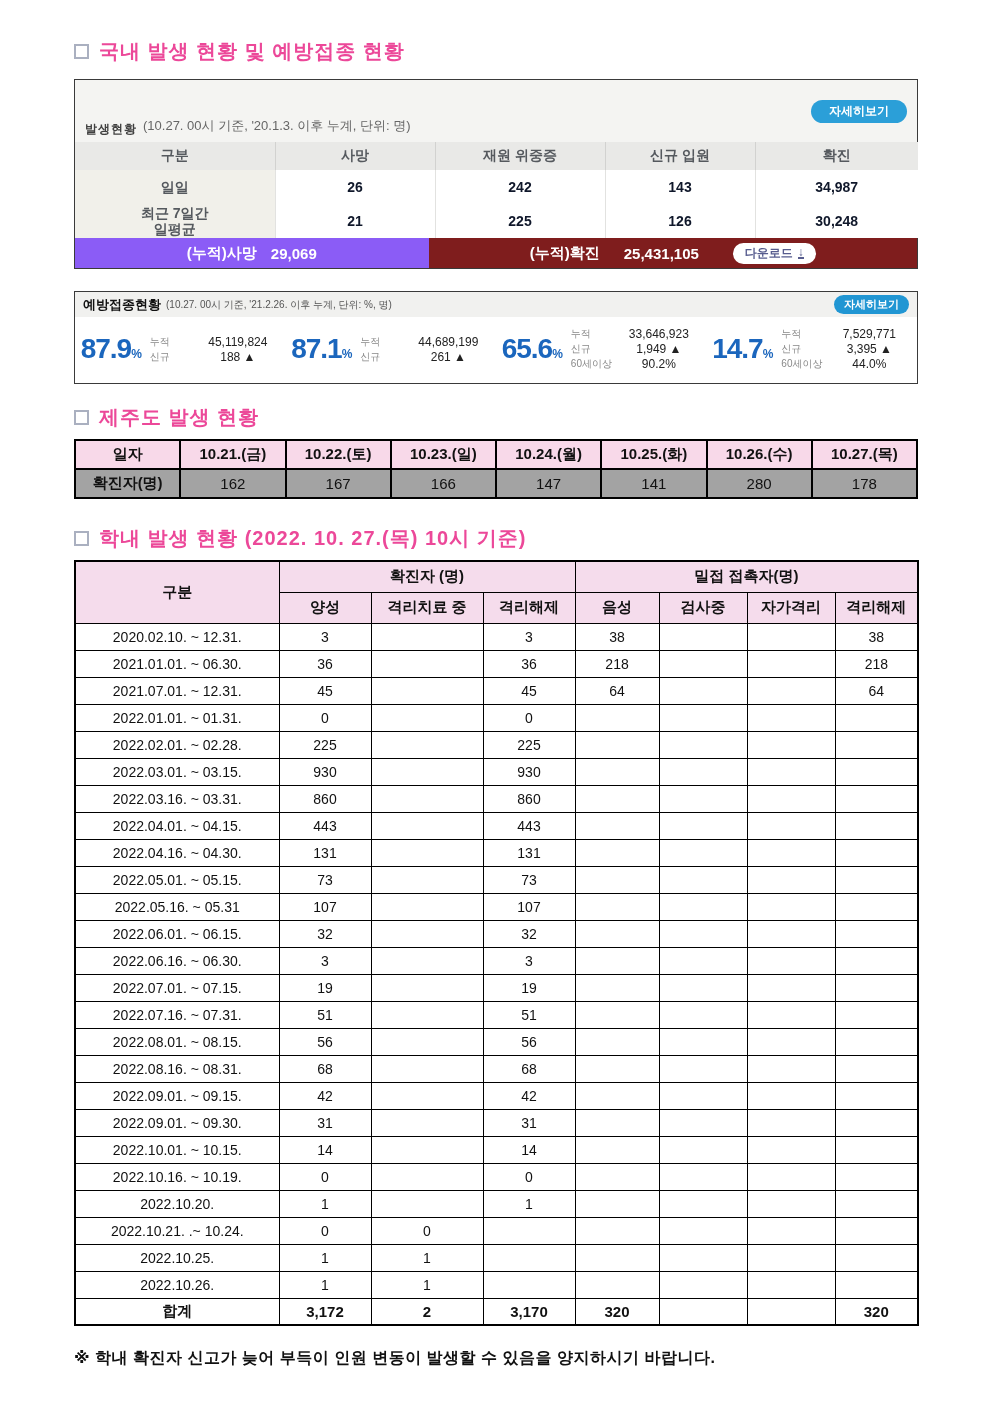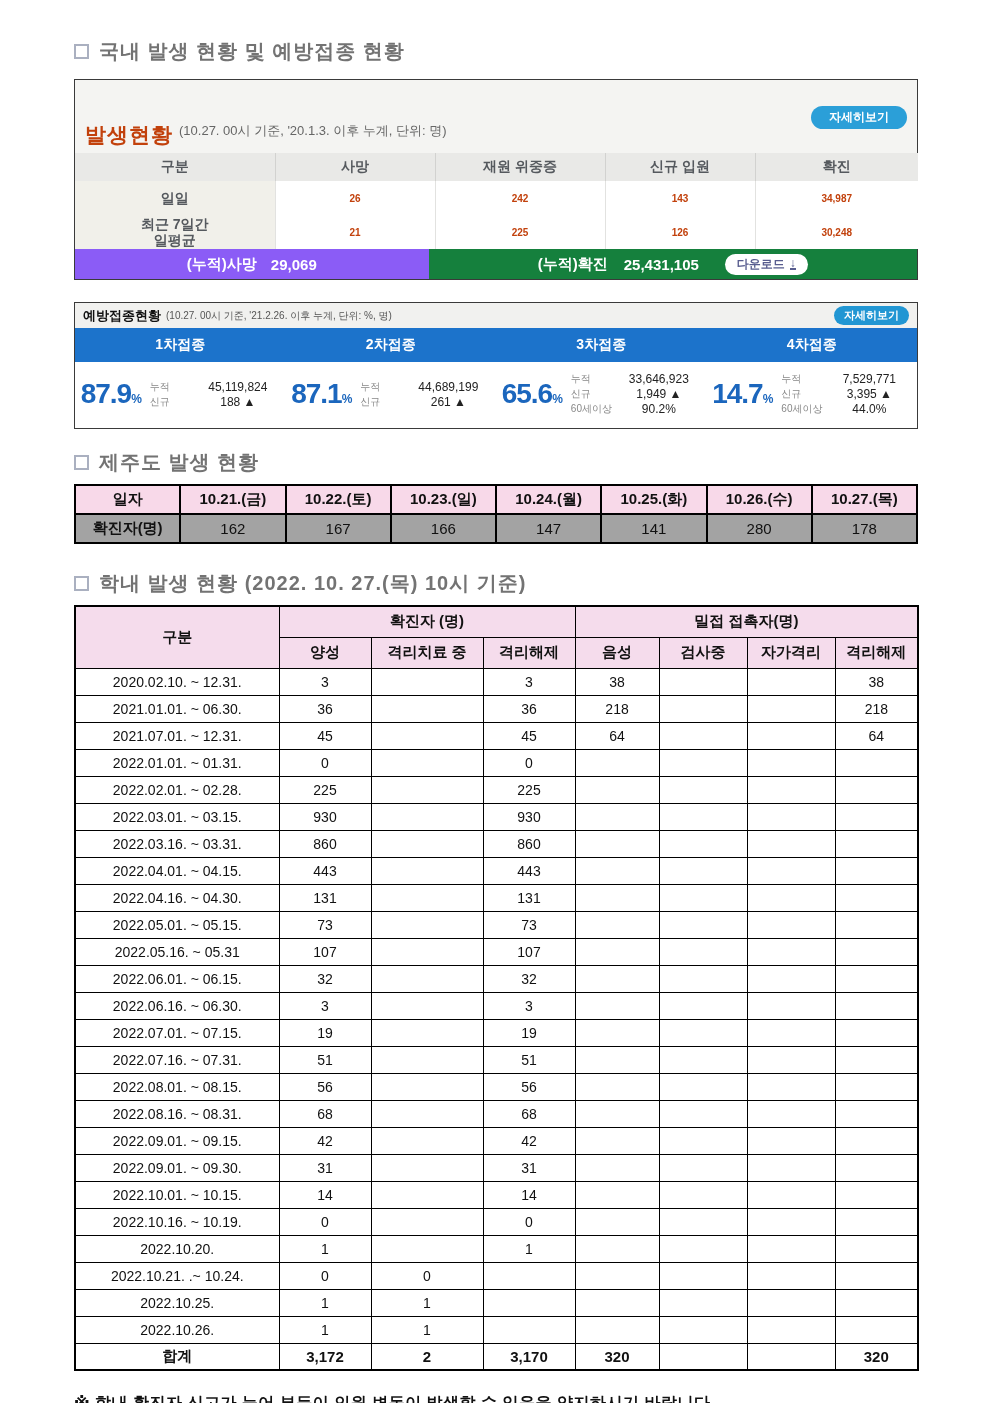--- a/index.html
+++ b/index.html
@@ -3,39 +3,39 @@
 <meta charset="utf-8">
 <style>
   * { box-sizing: border-box; margin: 0; padding: 0; }
   html,body { background:#fff; }
   body {
     width: 992px; min-height: 1403px;
     font-family: "Liberation Sans", "DejaVu Sans", sans-serif;
     color:#111;
     padding: 38px 74px 40px 74px;
   }
-  .section-title { display:flex; align-items:center; gap:10px; font-size:20px; font-weight:bold; color:#737373; letter-spacing:1px; }
+  .section-title { display:flex; align-items:center; gap:10px; font-size:20px; font-weight:bold; color:#ec4899; letter-spacing:1px; }
   .checkbox { width:15px; height:15px; border:2px solid #aab0c0; background:#fff; display:inline-block; flex:0 0 auto; }
 
   
   .occ-widget { margin-top:14px; border:1px solid #3a3a3a; background:#f4f4f2; }
   .occ-titlebar { display:flex; align-items:center; padding:5px 10px 4px 10px; }
-  .occ-title { font-size:21px; font-weight:bold; color:#c2410c; letter-spacing:1px;margin-top:36px; }
+  .occ-title { font-size:12px; font-weight:bold; color:#404040; letter-spacing:1px;margin-top:36px; }
   .occ-subtitle { font-size:13px; color:#666; margin-left:6px;margin-top:28px; }
   .pill-blue { margin-left:auto; background:#2b9fd8; color:#fff; border:none; font-weight:bold;
                font-size:12px; padding:3px 18px; border-radius:13px; cursor:pointer; font-family:inherit; }
   .occ-table { width:100%; border-collapse:collapse; table-layout:fixed; }
   .occ-table td { text-align:center; vertical-align:middle; }
   .occ-head td { background:#e9e9e7; color:#55595e; font-weight:bold; font-size:14px; height:28px; border-left:1px solid #d2d2d0;}
   .occ-head td:first-child { border-left:none; }
-  .occ-body td { background:#fff; color:#c2410c; font-weight:bold; font-size:10px; height:34px; border-left:1px solid #e2e2e0;}
+  .occ-body td { background:#fff; color:#0f172a; font-weight:bold; font-size:14px; height:34px; border-left:1px solid #e2e2e0;}
   .occ-body td.occ-col-label { background:#f1f0ea; color:#55595e; font-size:14px; white-space:pre-line; line-height:1.15; border-left:none;}
   .occ-bottom { display:flex; height:30px; }
   .occ-death { flex:0 0 42%; background:#8b5cf6; color:#fff; display:flex; align-items:center; justify-content:center; gap:14px; font-weight:bold; font-size:15px;}
-  .occ-confirmed { flex:1; background:#15803d; color:#fff; display:flex; align-items:center; justify-content:center; gap:16px; font-weight:bold; font-size:15px;}
+  .occ-confirmed { flex:1; background:#7f1d1d; color:#fff; display:flex; align-items:center; justify-content:center; gap:24px; font-weight:bold; font-size:15px;}
   .pill-white { background:#fff; color:#575c8e; border:none; font-weight:bold; font-size:12px;
                 padding:2px 12px; border-radius:12px; margin-left:10px; cursor:pointer; display:flex; align-items:center; gap:5px; font-family:inherit;}
   .dl-icon { display:inline-block; border-bottom:2px solid #575c8e; line-height:0.9; font-size:12px; }
 
   
   .vac-widget { margin-top:22px; border:1px solid #3a3a3a; background:#fff; }
   .vac-titlebar { display:flex; align-items:center; background:#f1f1ef; padding:3px 8px; }
   .vac-title { font-size:13px; font-weight:bold; color:#111; }
   .vac-subtitle { font-size:10px; color:#555; margin-left:5px; }
   .pill-blue-sm { margin-left:auto; background:#2196d3; color:#fff; border:none; font-weight:bold;
@@ -131,26 +131,20 @@
     </div>
   </div>
 </div>
 
 <div class="vac-widget">
   <div class="vac-titlebar">
     <span class="vac-title">예방접종현황</span>
     <span class="vac-subtitle">(10.27. 00시 기준, '21.2.26. 이후 누계, 단위: %, 명)</span>
     <button class="pill-blue-sm">자세히보기</button>
   </div>
-  <div class="dose-bar" id="dose-bar">
-      <div class="dose-name">1차접종</div>
-      <div class="dose-name">2차접종</div>
-      <div class="dose-name">3차접종</div>
-      <div class="dose-name">4차접종</div>
-    </div>
   <div class="dose-stats" id="dose-stats">
       <div class="dose-group">
         <div class="dose-percent"><span class="pct-num">87.9</span><span class="pct-unit">%</span></div>
         <div class="dose-detail">
           <div class="dose-row">
             <span class="dose-label">누적</span>
             <span class="dose-value">45,119,824</span>
           </div>
           <div class="dose-row">
             <span class="dose-label">신규</span>

